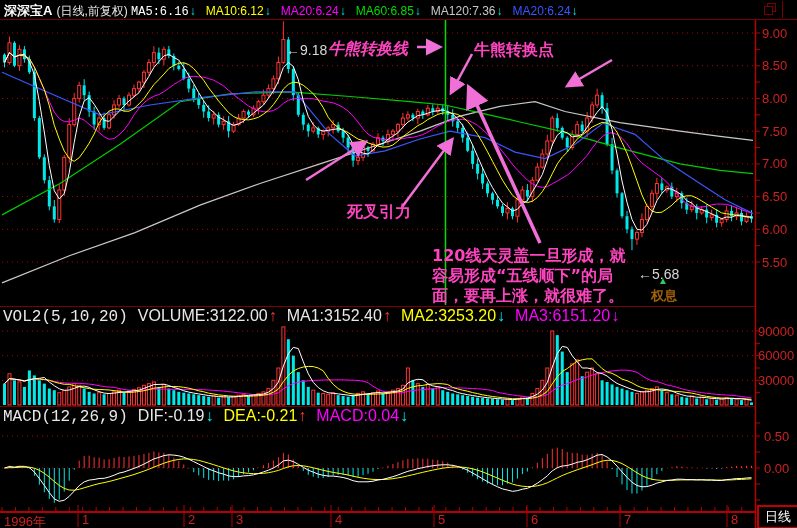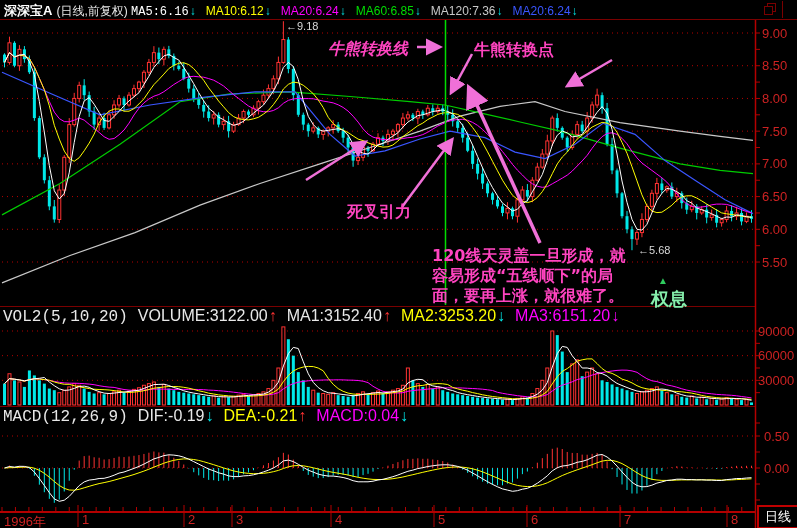--- a/index.html
+++ b/index.html
@@ -8,22 +8,22 @@
   #chart-svg{position:absolute;left:0;top:0;}
   .hdr{position:absolute;left:4px;top:2px;height:16px;font-size:12px;color:#e8e8e8;white-space:nowrap;}
   .hdr .title{color:#ffffff;font-weight:bold;font-size:13px;}
   .hdr .subtitle{color:#e8e8e8;margin-left:4px;}
   .paneHdr{position:absolute;left:3px;font-size:16px;white-space:nowrap;}
   .ind{margin-left:10px;}
   .ind:first-child{margin-left:0;font-family:Liberation Mono, monospace;}
   .arr{font-weight:bold;margin-left:1px;}
   .ann{position:absolute;font-size:16px;font-weight:bold;color:#ff44c0;white-space:nowrap;
        font-family:"DejaVu Sans","Liberation Sans",sans-serif;}
-  .wlbl{position:absolute;font-size:11px;color:#d8d8d8;white-space:nowrap;}
-  .grnlbl{position:absolute;font-size:18px;font-weight:bold;color:#86efac;white-space:nowrap;}
+  .wlbl{position:absolute;font-size:14px;color:#d8d8d8;white-space:nowrap;margin-top:22px;}
+  .grnlbl{position:absolute;font-size:13px;font-weight:bold;color:#a16207;white-space:nowrap;}
   .tri{position:absolute;font-size:10px;color:#2ecc5e;}
   .yearlbl{position:absolute;left:4px;top:513px;font-size:13px;color:#cc2222;}
   #period-btn{position:absolute;left:757px;top:505px;width:38px;height:20px;border:2px solid #c00000;
       color:#ffffff;font-size:13px;text-align:center;line-height:20px;background:#000;cursor:pointer;}
   #restore-icon{position:absolute;left:764px;top:3px;width:12px;height:12px;}
   #restore-icon .sq{position:absolute;border:1px solid #7a0000;width:7px;height:7px;background:#000;}
   #hdr-vline{position:absolute;left:782px;top:1px;width:0;height:17px;border-left:1px solid #7a0000;}
 </style>
 </head>
 <body>

